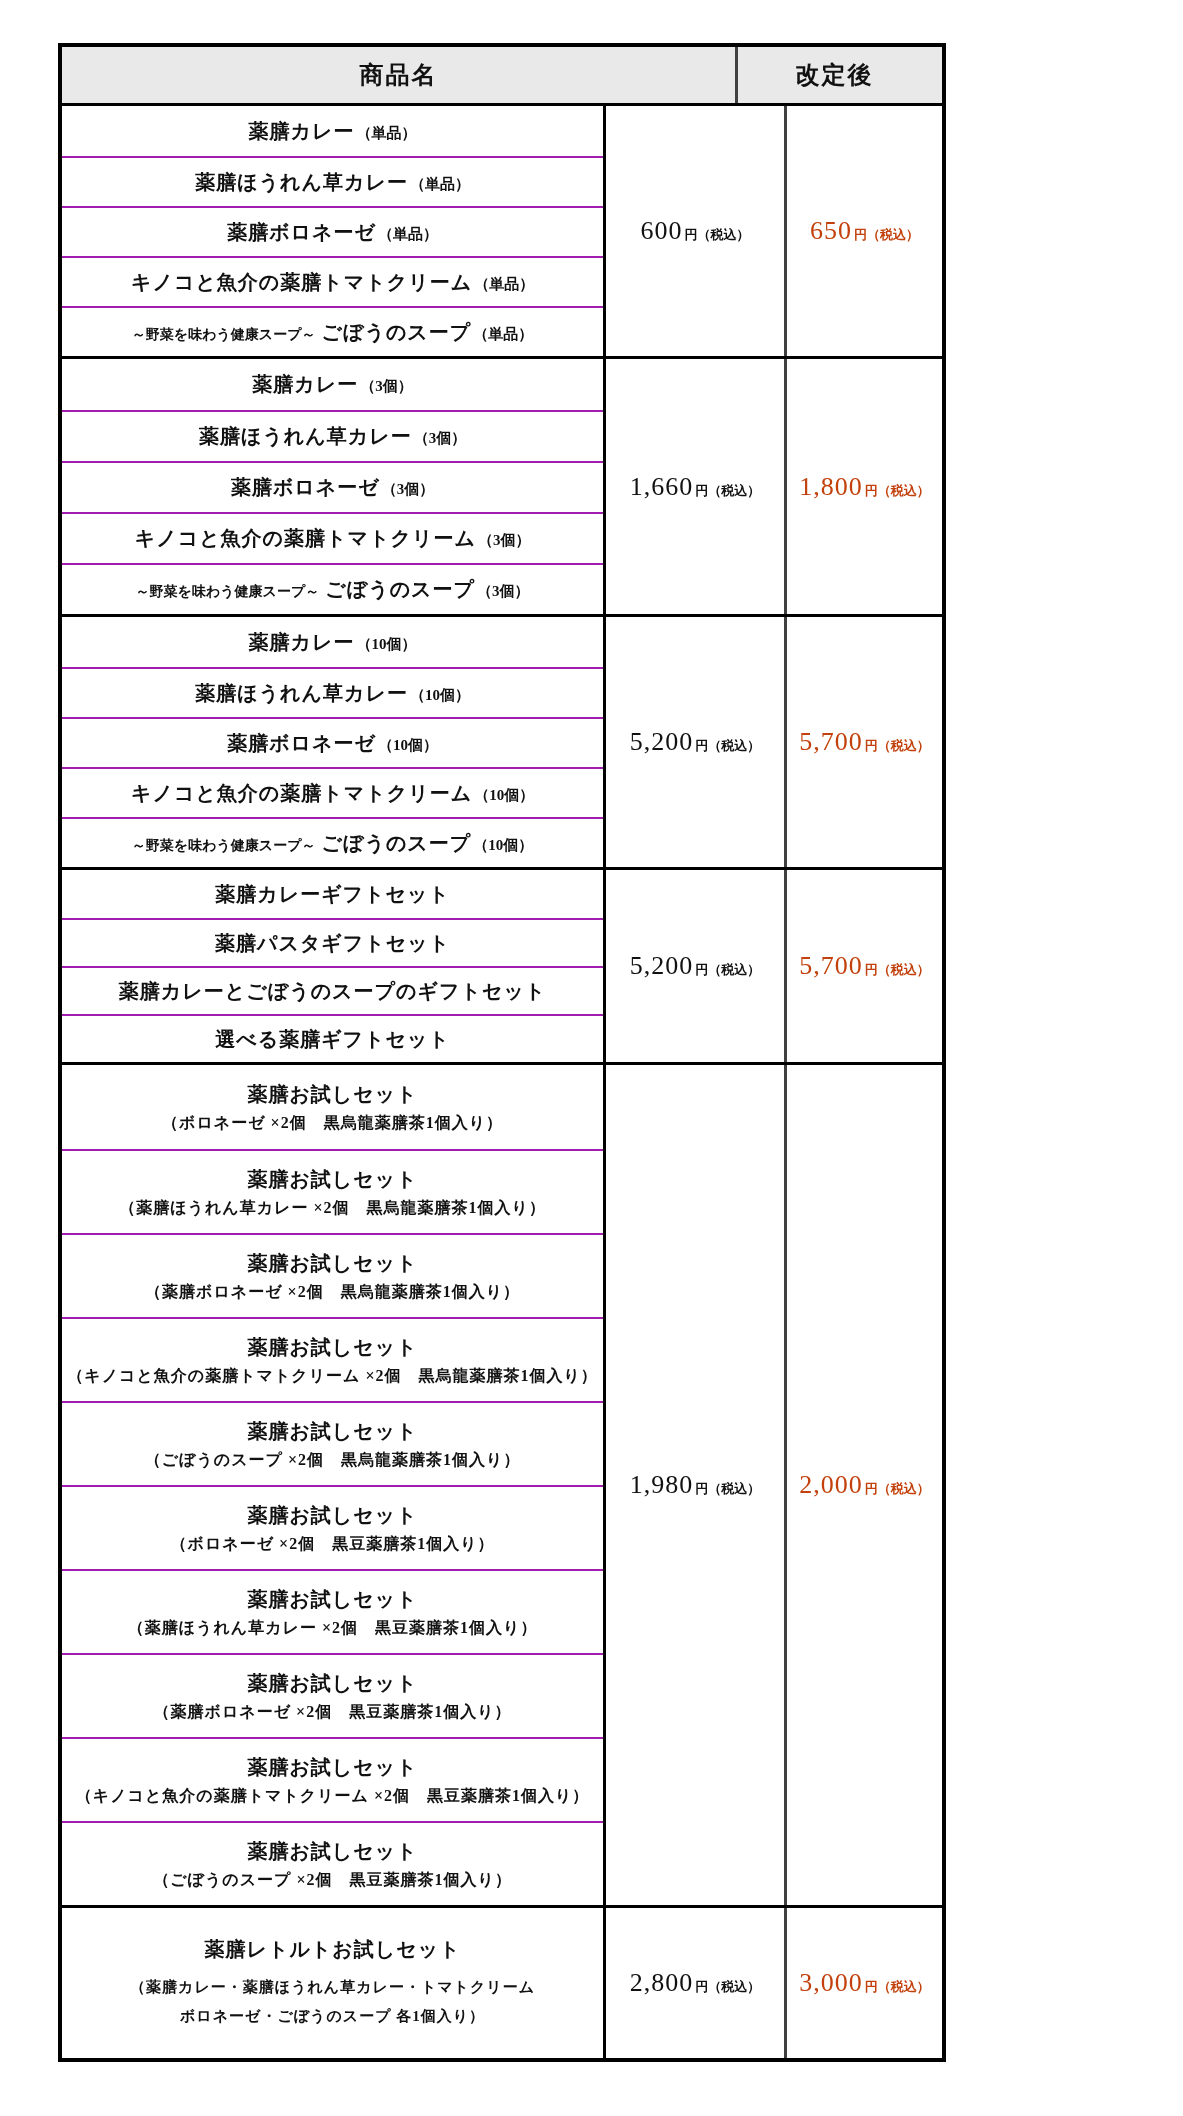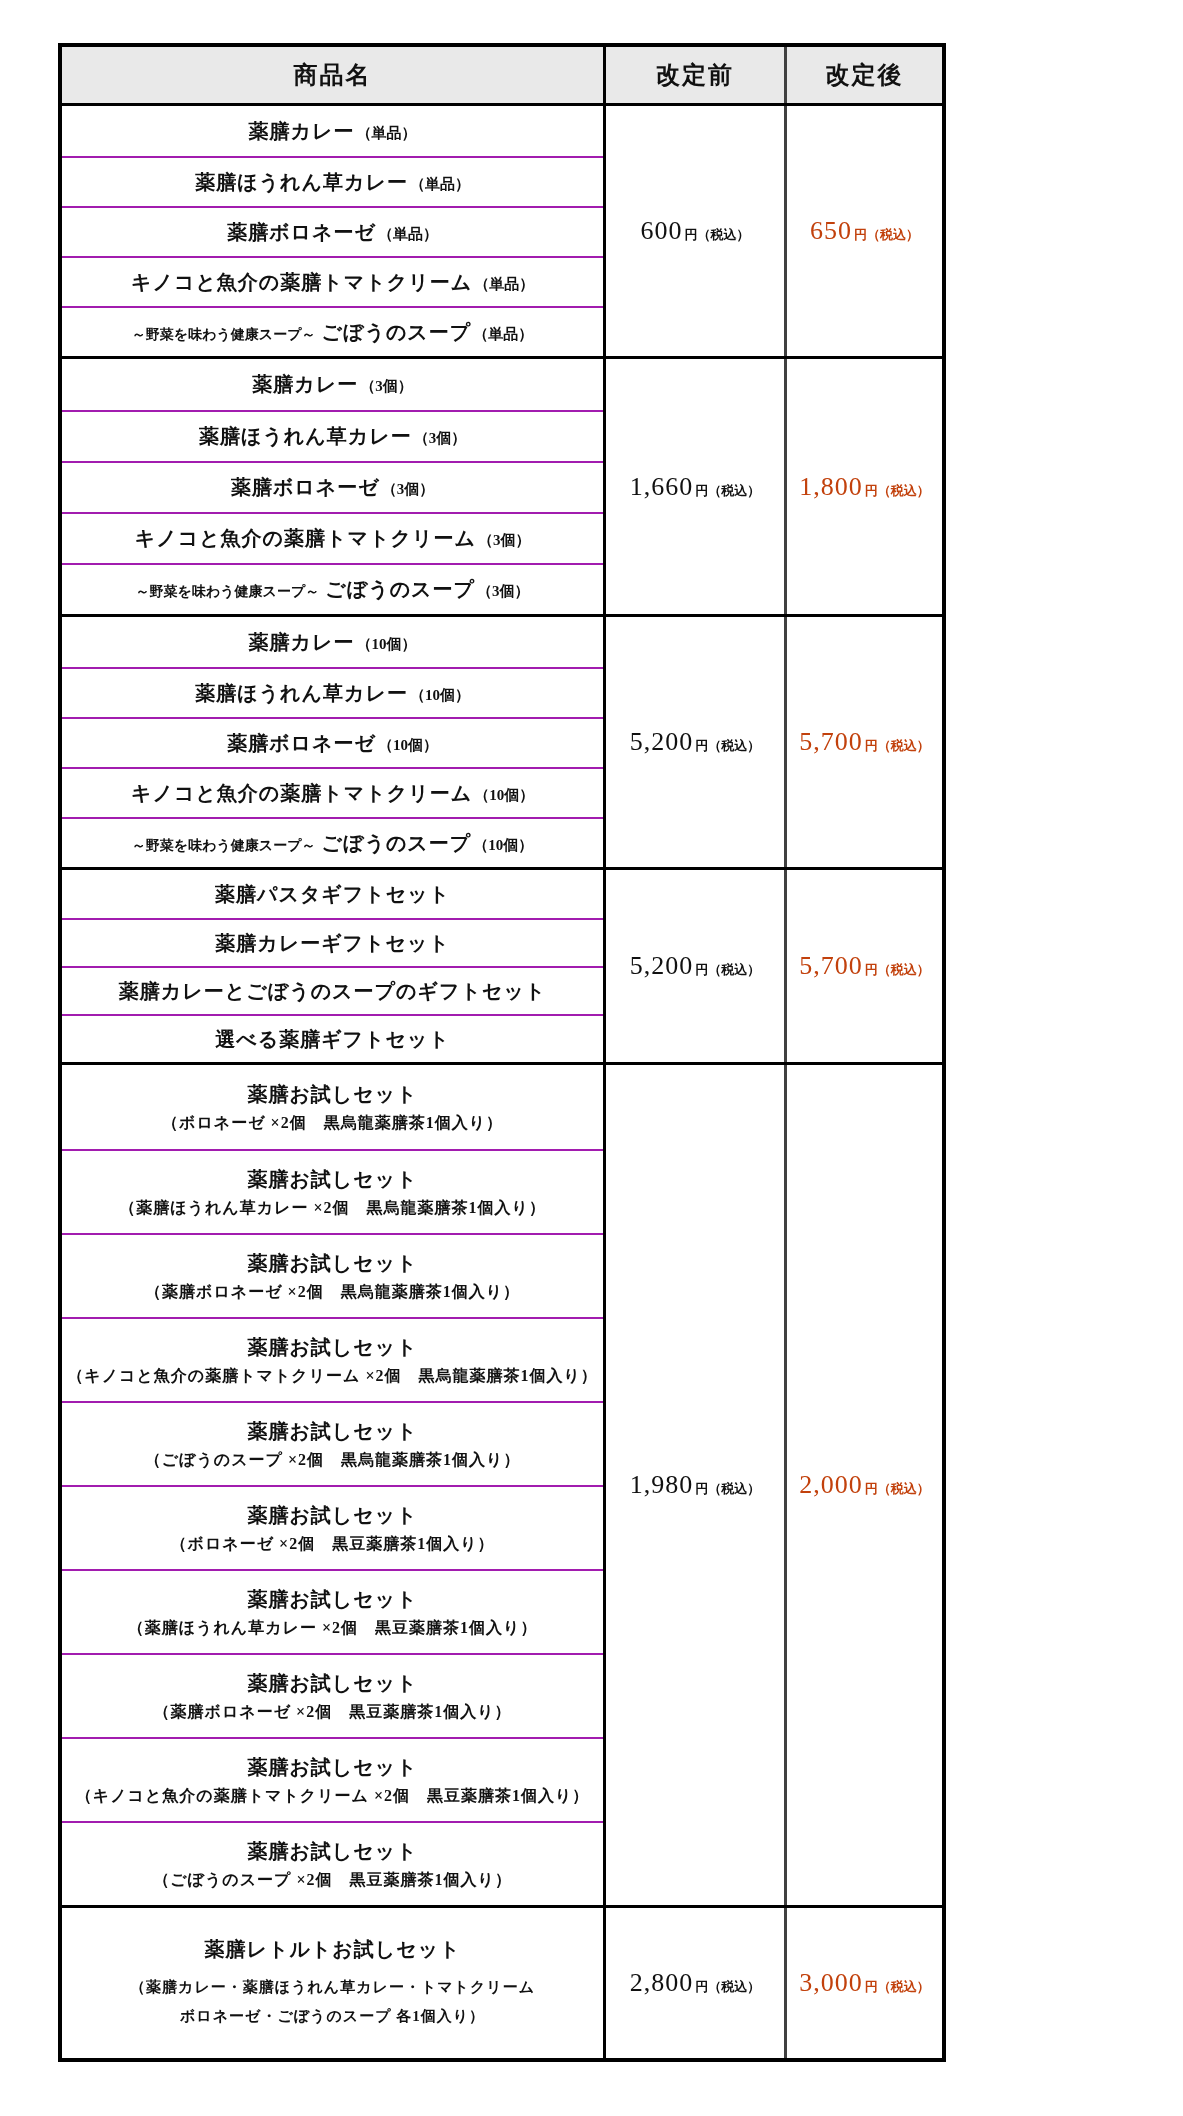--- a/index.html
+++ b/index.html
@@ -55,21 +55,20 @@
   .unit { font-size: 13px; font-weight: bold; margin-left: 2px; }
   .after .amt, .after .unit { color: #c2410c; }
 </style>
 </head>
 <body>
 
 <div class="tbl">
 
   <div class="row hdr">
     <div class="hc c1">商品名</div>
-    <div class="hc c2">改定前</div>
     <div class="hc c3">改定後</div>
   </div>
 
   <div class="grp g-std">
     <div class="items">
       <div class="item">
           <div class="nline">
             <span class="pname">薬膳カレー</span>
             <span class="sfx">（単品）</span>
           </div>
@@ -207,26 +206,26 @@
           <span class="amt">5,700</span>
           <span class="unit">円（税込）</span>
         </span>
       </div>
   </div>
 
   <div class="grp g-gift">
     <div class="items">
       <div class="item">
           <div class="nline">
+            <span class="pname">薬膳カレーギフトセット</span>
+          </div>
+        </div>
+      <div class="item">
+          <div class="nline">
             <span class="pname">薬膳パスタギフトセット</span>
-          </div>
-        </div>
-      <div class="item">
-          <div class="nline">
-            <span class="pname">薬膳カレーギフトセット</span>
           </div>
         </div>
       <div class="item">
           <div class="nline">
             <span class="pname">薬膳カレーとごぼうのスープのギフトセット</span>
           </div>
         </div>
       <div class="item">
           <div class="nline">
             <span class="pname">選べる薬膳ギフトセット</span>

